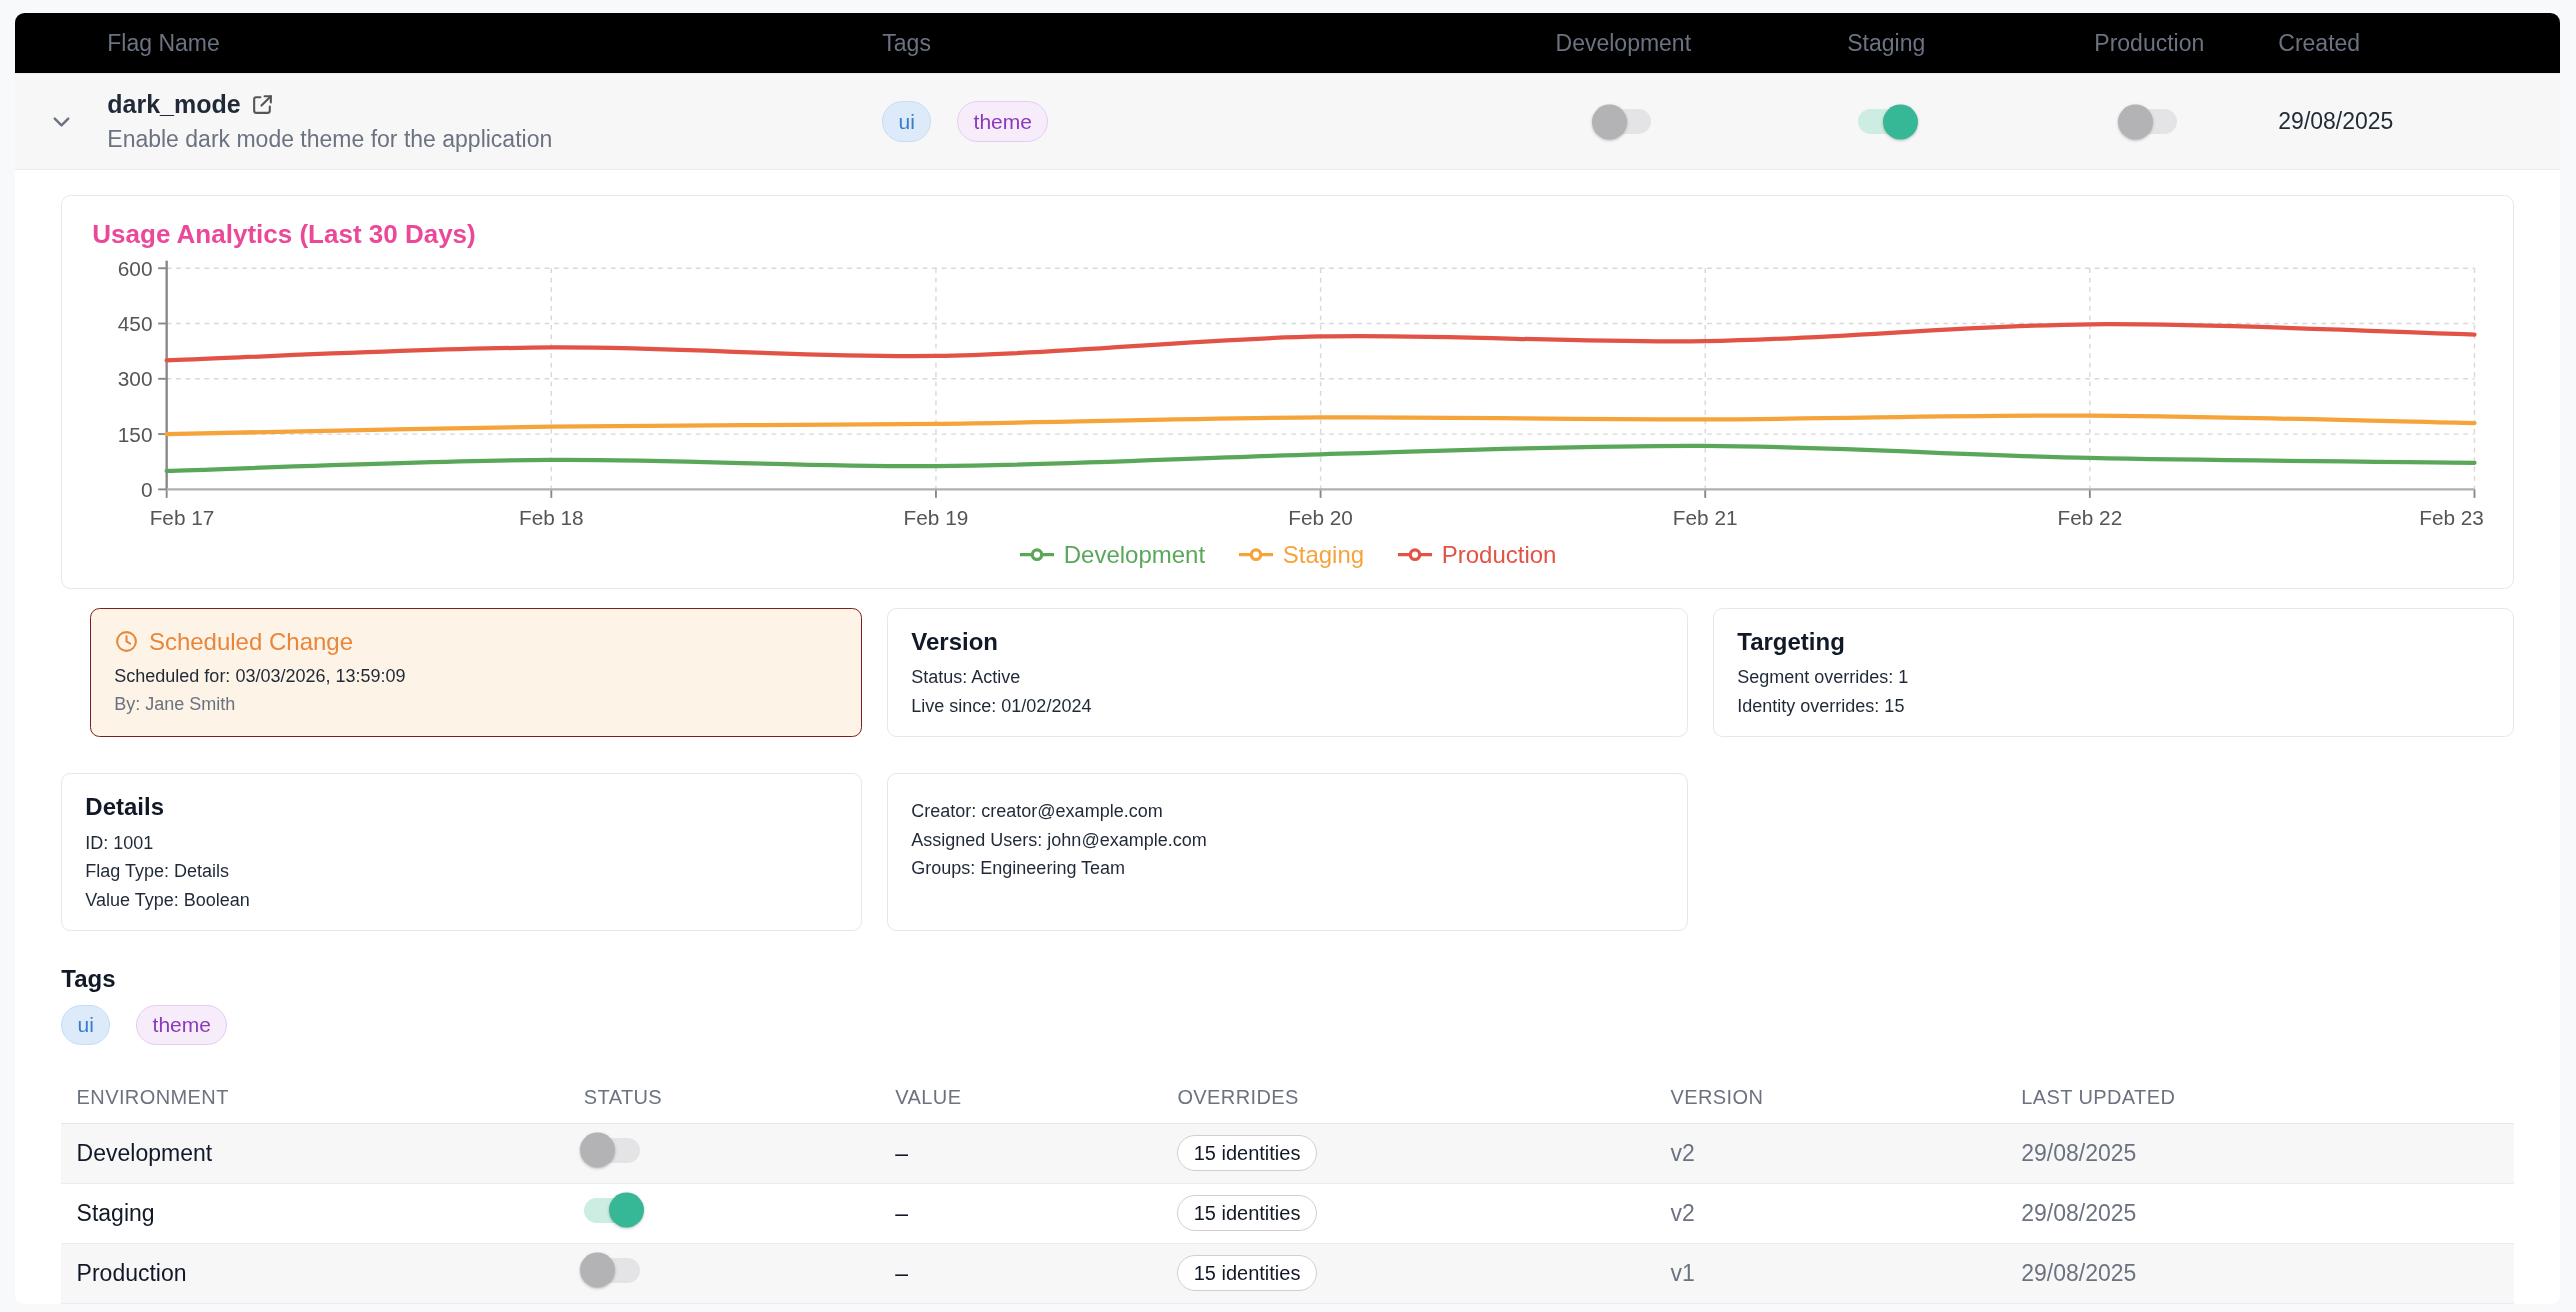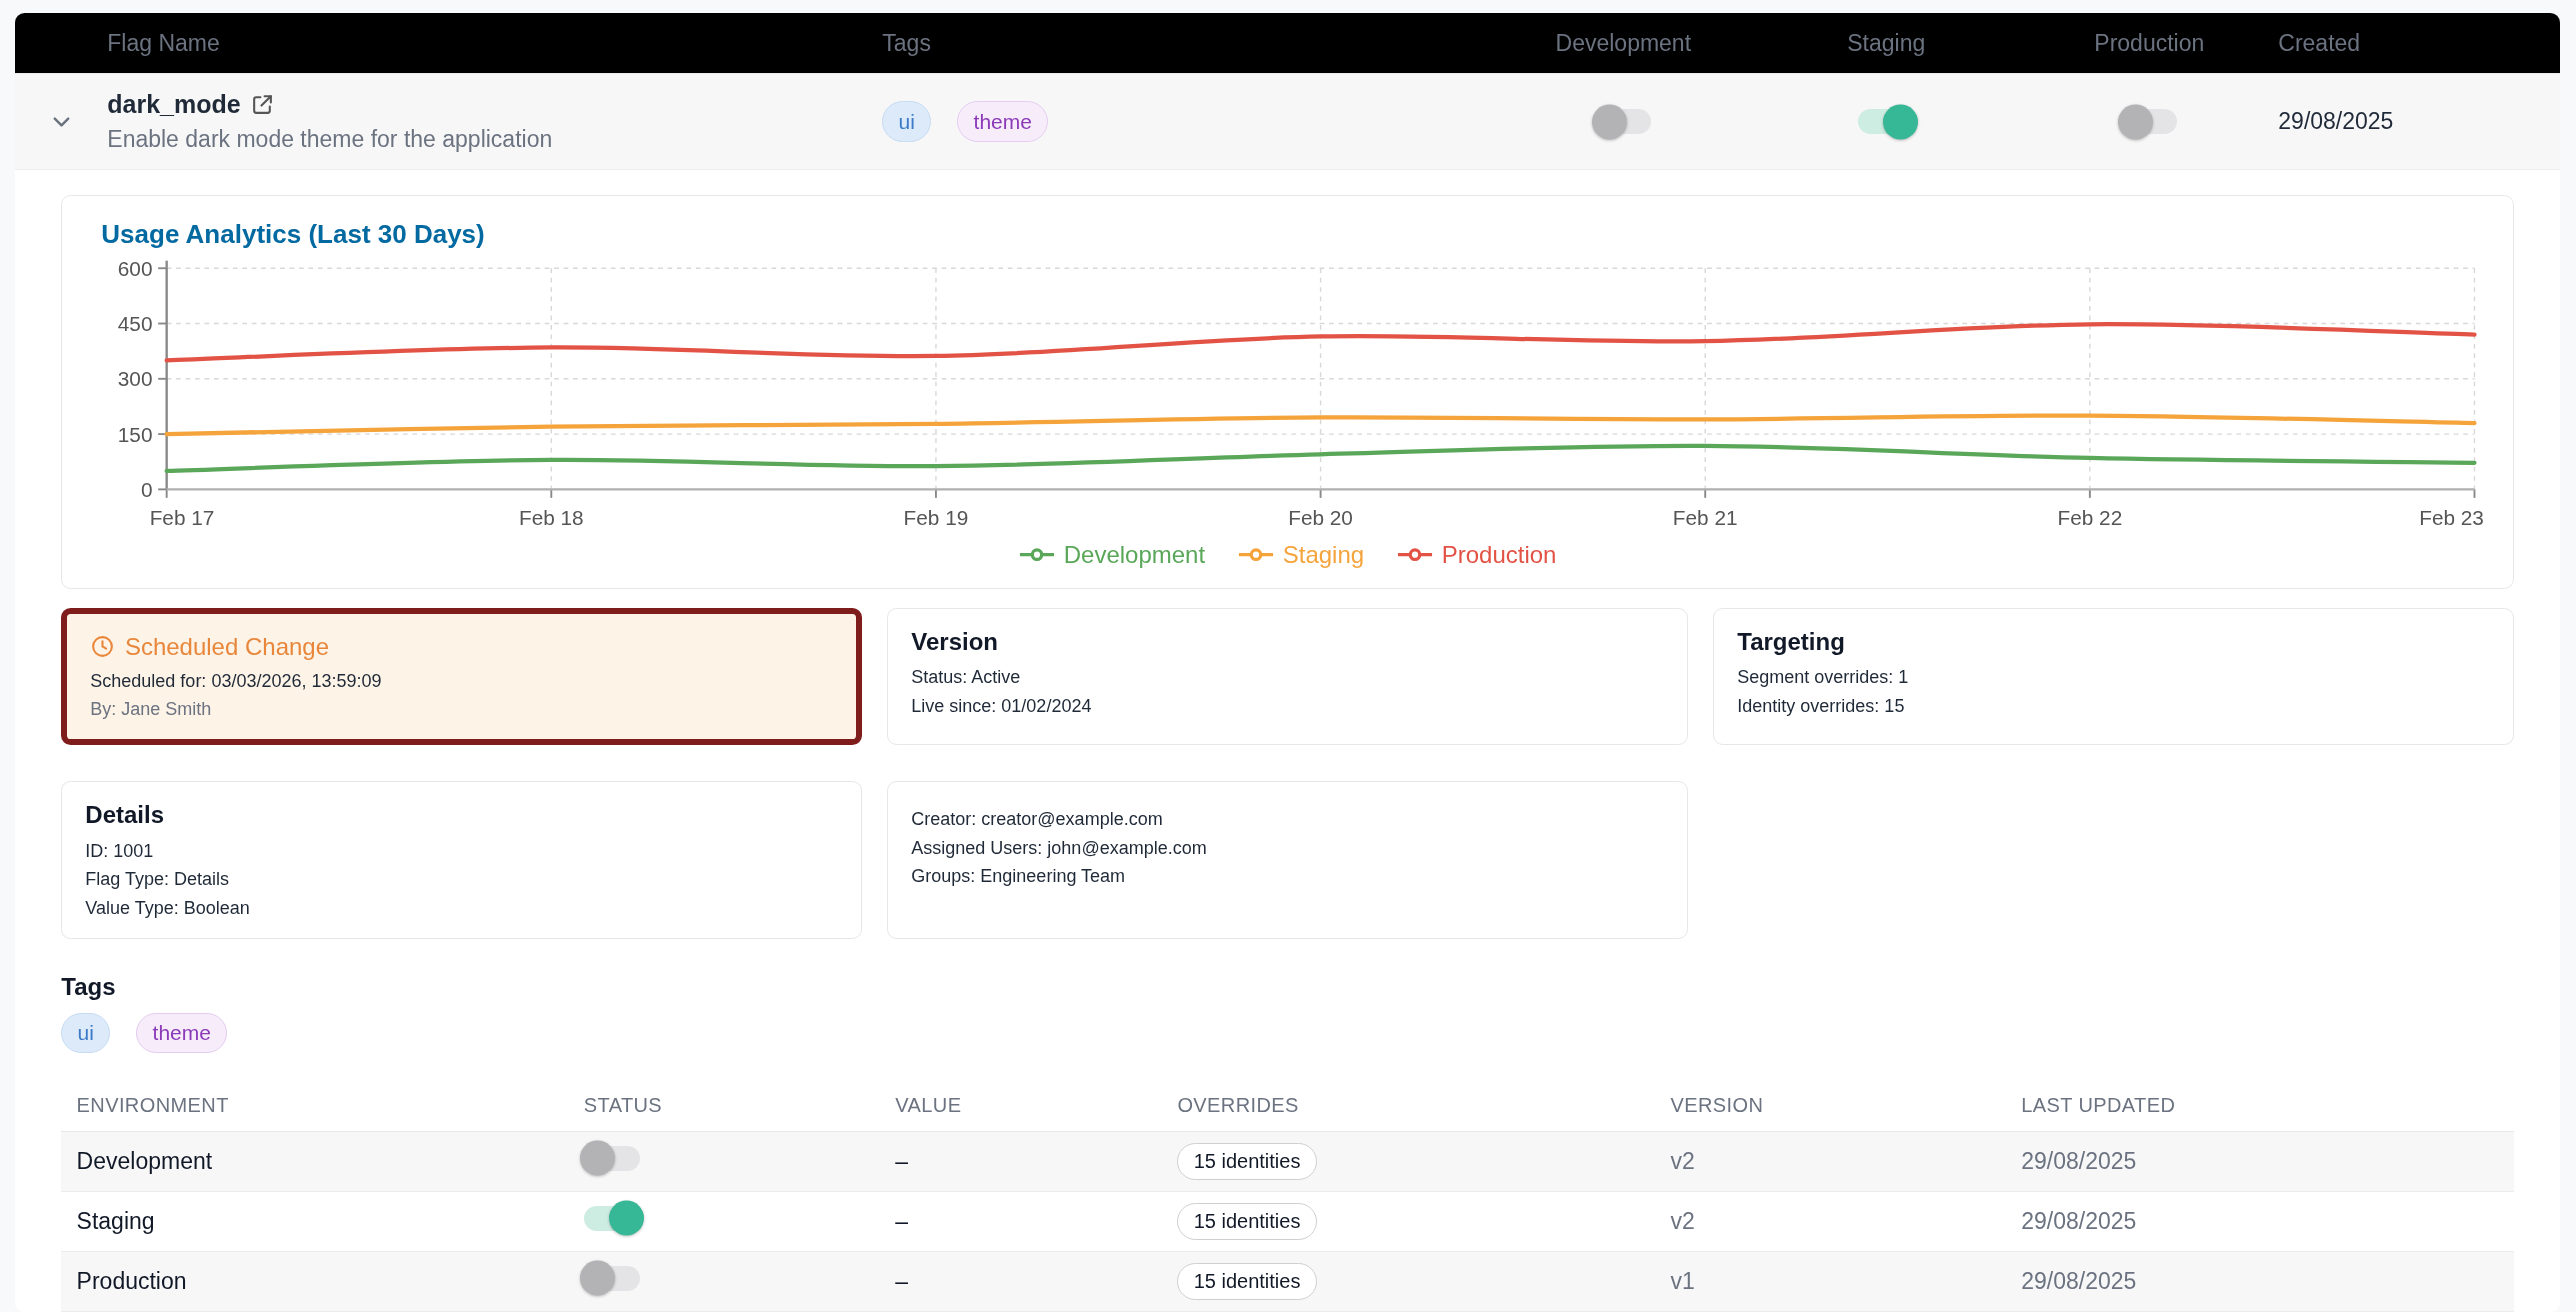--- a/index.html
+++ b/index.html
@@ -41,35 +41,35 @@
     position:absolute; top:50%; transform:translateY(-50%); left:-3.8px;
     width:35px; height:35px; border-radius:50%; background:#b3b3b5;
     box-shadow:0 1px 2.9px rgba(0,0,0,.25);
   }
   .toggle.on { background:#cdece2; }
   .toggle.on .knob { left:auto; right:-3.8px; background:#36b795; }
 
   
   .details { padding:25px 46px 0; background:#fff; }
   .chart-card { border:1px solid #e5e7eb; border-radius:9.6px; padding:23px 29px 9.6px; }
-  .chart-title { font-weight:700; font-size:26px; color:#0369a1; margin-left:10px; }
+  .chart-title { font-weight:700; font-size:26px; color:#ec4899; margin-left:1px; }
   .chart-wrap { margin-top:5.7px; }
   #usage-chart { width:100%; display:block; }
   .tick { font-size:22px; fill:#555; font-family:"Liberation Sans", sans-serif; }
   .legend { display:flex; justify-content:center; gap:33px; padding:1.9px 0 9.6px; }
   .legend-item { display:flex; align-items:center; gap:8.6px; font-size:24px; cursor:pointer; }
 
   
   .cards-grid { display:grid; grid-template-columns:1fr 1fr 1fr; gap:25px; margin-top:19px; }
   .cards-grid.row2 { margin-top:36px; }
   .card { border:1px solid #e5e7eb; border-radius:9.6px; background:#fff; padding:19px 23px; }
   .card .card-title { font-weight:700; font-size:24px; color:#111827; margin-bottom:11.5px; }
   .card .line { font-size:18px; color:#1f2937; margin-top:7.7px; }
   .card .line.muted { color:#6b7280; }
-  .card.scheduled { background:#fdf3e6; border:6px solid #7f1d1d; }
+  .card.scheduled { background:#fdf3e6; border:1px solid #7f1d1d;margin-left:29px; }
   .sched-title { display:flex; align-items:center; gap:9.6px; font-size:24px; color:#e8873b; font-weight:400; margin-bottom:9.6px; }
 
   
   .tags-section { margin-top:34px; }
   .tags-title { font-weight:700; font-size:24px; color:#111827; margin-bottom:11.5px; }
 
   
   .env-table { margin-top:34px; }
   .thead, .trow {
     display:grid;

